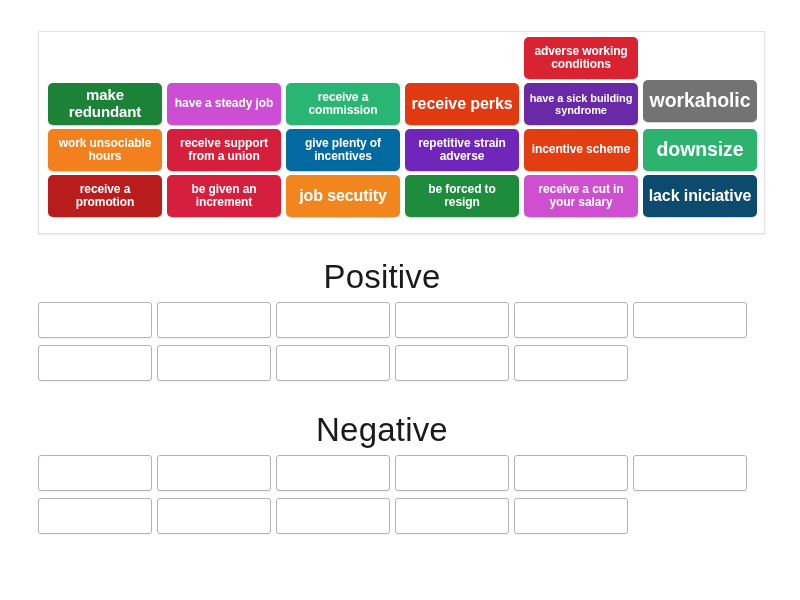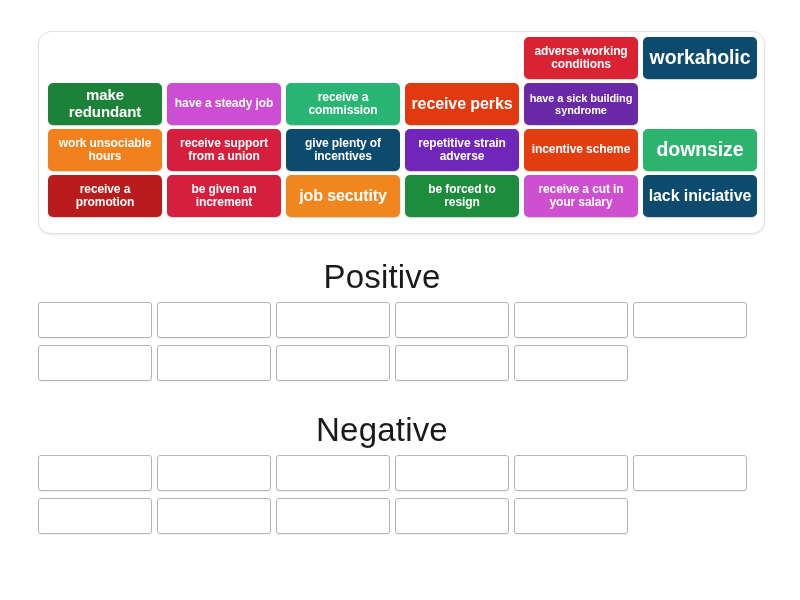--- a/index.html
+++ b/index.html
@@ -23,21 +23,21 @@
 
   
   .tile-bank {
     position: absolute;
     left: 38px;
     top: 31px;
     width: 727px;
     height: 203px;
     background: #ffffff;
     border: 1px solid #e2e2e2;
-    border-radius: 13px;
+    border-radius: 0;
     box-shadow: 0 1px 2px rgba(0,0,0,0.09);
     padding: 13px;
   }
 
   .tile-grid {
     position: absolute;
     left: 9px;
     top: 5px;
     width: 709px;
   }
@@ -123,33 +123,33 @@
 <div id="stage">
 
   <div class="tile-bank">
     <div class="tile-grid" id="tile-grid">
         <div class="tile-row">
           <div class="tile spacer fs-12"></div>
           <div class="tile spacer fs-12"></div>
           <div class="tile spacer fs-12"></div>
           <div class="tile spacer fs-12"></div>
           <div class="tile fs-12" style="background: rgb(217, 35, 50);">adverse working conditions</div>
-          <div class="tile fs-19" style="background: #0c4a6e;">workaholic</div>
+          <div class="tile fs-19" style="background: #737373; margin-top: 43px;">workaholic</div>
         </div>
         <div class="tile-row">
           <div class="tile fs-13" style="background: rgb(27, 130, 56);">make redundant</div>
           <div class="tile fs-12" style="background: rgb(205, 78, 212);">have a steady job</div>
           <div class="tile fs-12" style="background: rgb(41, 181, 115);">receive a commission</div>
           <div class="tile fs-16" style="background: rgb(225, 58, 17);">receive perks</div>
           <div class="tile fs-11" style="background: rgb(106, 42, 168);">have a sick building syndrome</div>
         </div>
         <div class="tile-row">
           <div class="tile fs-12" style="background: rgb(242, 129, 29);">work unsociable hours</div>
           <div class="tile fs-12" style="background: rgb(213, 31, 60);">receive support from a union</div>
-          <div class="tile fs-12" style="background: #0c4a6e;">give plenty of incentives</div>
+          <div class="tile fs-12" style="background: #0369a1;">give plenty of incentives</div>
           <div class="tile fs-12" style="background: rgb(112, 38, 187);">repetitive strain adverse</div>
           <div class="tile fs-12" style="background: rgb(226, 62, 18);">incentive scheme</div>
           <div class="tile fs-19" style="background: rgb(44, 180, 111);">downsize</div>
         </div>
         <div class="tile-row">
           <div class="tile fs-12" style="background: #b91c1c;">receive a promotion</div>
           <div class="tile fs-12" style="background: rgb(214, 31, 62);">be given an increment</div>
           <div class="tile fs-16" style="background: rgb(242, 134, 30);">job secutity</div>
           <div class="tile fs-12" style="background: rgb(29, 140, 61);">be forced to resign</div>
           <div class="tile fs-12" style="background: rgb(206, 80, 209);">receive a cut in your salary</div>

